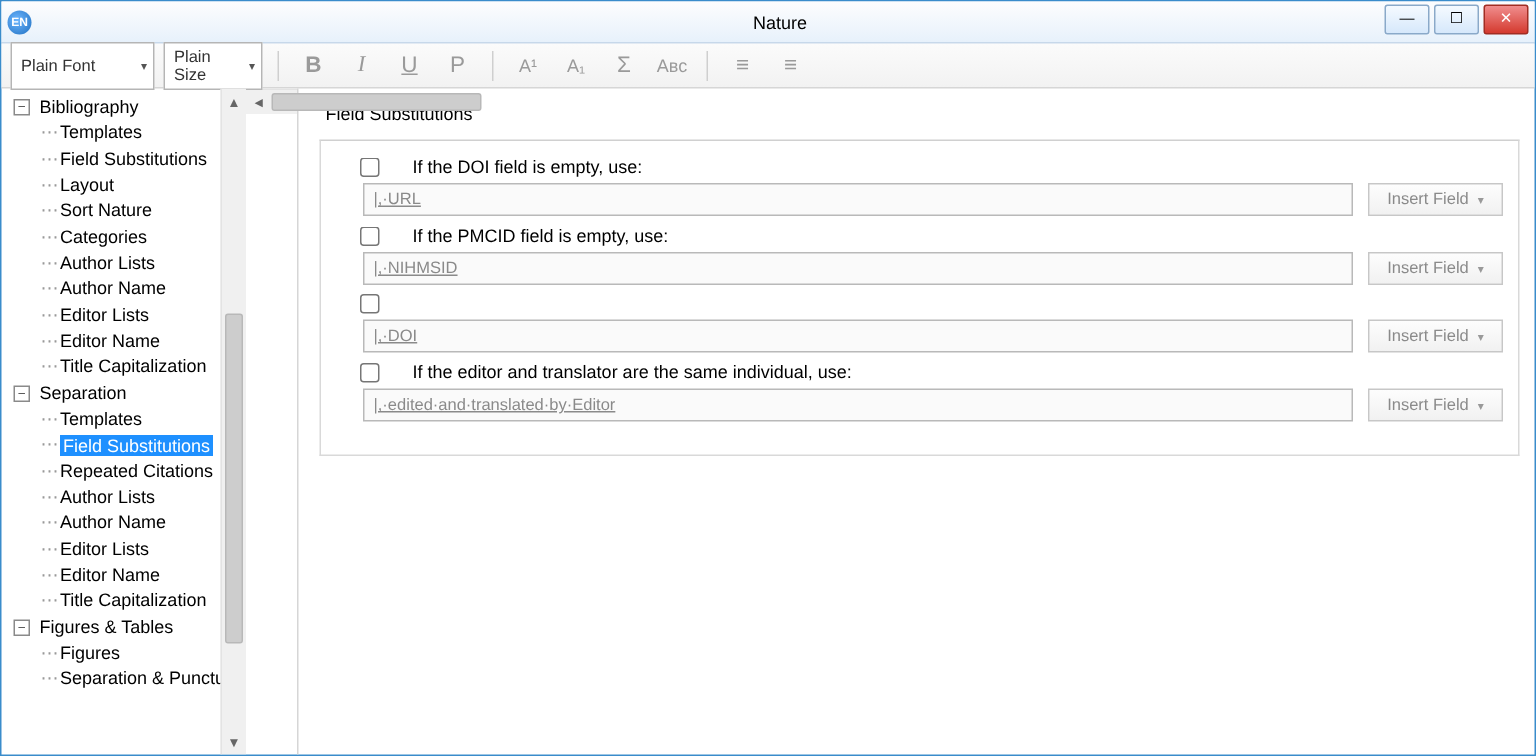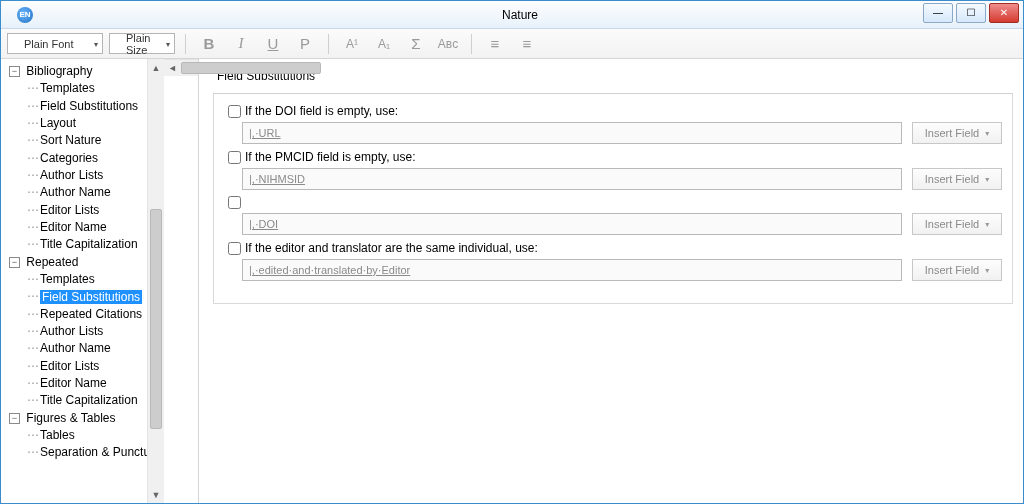--- a/index.html
+++ b/index.html
@@ -1,26 +1,26 @@
 <!DOCTYPE html>
 <html><head>
 <meta charset="utf-8">
 <style>
   * { box-sizing: border-box; margin: 0; padding: 0; }
   body { font-family: "Segoe UI", Tahoma, sans-serif; font-size: 12px; background: #fff; color: #000; overflow: hidden; width: 1024px; height: 504px; }
   .window { width: 1024px; height: 504px; border: 1px solid #3a8ccb; background: #fff; display: flex; flex-direction: column; }
   .titlebar { height: 28px; background: linear-gradient(#fdfdfe,#e7f1fb); border-bottom: 1px solid #c7d8ea; display: flex; align-items: center; position: relative; }
-  .titlebar .app-icon { width: 16px; height: 16px; margin-left: 16px; border-radius: 50%; background: radial-gradient(circle at 40% 40%, #6fb7ff, #1e6fc0); display:inline-flex; align-items:center; justify-content:center; color:#fff; font-size:8px; font-weight:bold;}
+  .titlebar .app-icon { width: 16px; height: 16px; margin-left: 4px; border-radius: 50%; background: radial-gradient(circle at 40% 40%, #6fb7ff, #1e6fc0); display:inline-flex; align-items:center; justify-content:center; color:#fff; font-size:8px; font-weight:bold;}
   .titlebar .title { position:absolute; left:16px; right:0; text-align:center; font-size:12px; pointer-events:none;}
   .win-controls { position:absolute; right:4px; top:2px; display:flex; gap:3px;}
   .win-btn { width:30px; height:20px; border:1px solid #8aa9c9; border-radius:2px; background:linear-gradient(#f5faff,#d6e8fb); display:flex; align-items:center; justify-content:center; cursor:pointer; }
   .win-btn.close { background:linear-gradient(#f08d8d,#d43a2f); border-color:#a12d23; color:#fff;}
   .win-btn span { font-size:10px; line-height:1; }
   .toolbar { height:30px; border-bottom:1px solid #d6d6d6; background:linear-gradient(#fbfbfb,#f2f2f2); display:flex; align-items:center; padding:0 6px; gap:6px;}
-  .combo { height:21px; border:1px solid #b5b5b5; background:#fff; display:flex; align-items:center; padding:0 18px 0 16px; font-size:11px; color:#333; position:relative; cursor:pointer;}
+  .combo { height:32px; border:1px solid #b5b5b5; background:#fff; display:flex; align-items:center; padding:0 18px 0 6px; font-size:11px; color:#333; position:relative; cursor:pointer;}
   .combo .chev { position:absolute; right:4px; top:50%; transform:translateY(-50%); font-size:8px; color:#555;}
   .tb-sep { width:1px; height:20px; background:#cfcfcf; margin:0 4px;}
   .tb-btn { width:26px; height:24px; display:flex; align-items:center; justify-content:center; color:#9a9a9a; font-size:15px; cursor:default; }
   .tb-btn.small { font-size:12px;}
   .content { flex:1; display:flex; min-height:0;}
   .sidebar { width:198px; border-right:1px solid #d6d6d6; display:flex; flex-direction:row; }
   .tree-wrap { flex:1; overflow:hidden; position:relative;}
   .tree { padding:4px 0 4px 2px; line-height:17px; }
   .tree .node { white-space:nowrap; padding:0 4px 0 2px; cursor:pointer;}
   .tree .toggle { display:inline-block; width:11px; height:11px; border:1px solid #8a8a8a; text-align:center; line-height:9px; font-size:9px; margin-right:3px; vertical-align:middle; color:#555; background:#fff;}
@@ -35,21 +35,21 @@
   .vscroll-fake .arrow { position:absolute; left:0; right:0; height:17px; display:flex; align-items:center; justify-content:center; color:#666; font-size:9px; cursor:pointer;}
   .vscroll-fake .arrow.up{top:0;} .vscroll-fake .arrow.down{bottom:0;}
   .hscroll { height:17px; background:#f0f0f0; border-top:1px solid #e3e3e3; display:flex; align-items:center;}
   .hscroll .arrow { width:17px; text-align:center; color:#666; font-size:9px; cursor:pointer;}
   .hscroll .track { flex:1; position:relative; height:100%;}
   .hscroll .thumb { position:absolute; left:0; top:2px; bottom:2px; width:140px; background:#cdcdcd; border:1px solid #b8b8b8; border-radius:2px;}
   .main { flex:1; padding:10px 10px 10px 14px; overflow:auto;}
   .panel-title { font-size:12px; margin:0 0 10px 4px; }
   .panel { border:1px solid #d9d9d9; border-top:1px solid #d0d0d0; padding:6px 10px 16px 10px;}
   .sub { margin-top:4px; margin-bottom:6px;}
-  .sub .hdr { display:flex; align-items:center; gap:4px; margin-left:4px; margin-bottom:4px;}
+  .sub .hdr { display:flex; align-items:center; gap:22px; margin-left:16px; margin-bottom:4px;}
   .sub .hdr input[type=checkbox]{ width:13px; height:13px;}
   .sub .row { display:flex; align-items:stretch; gap:10px; margin-left:18px;}
   .sub .field { flex:1; height:22px; border:1px solid #b9b9b9; background:#fafafa; color:#8a8a8a; padding:2px 6px; font-size:11px; display:flex; align-items:center;text-decoration:underline;}
   .insert-btn { width:90px; height:22px; border:1px solid #c7c7c7; background:linear-gradient(#fdfdfd,#f1f1f1); color:#8a8a8a; font-size:11px; display:flex; align-items:center; justify-content:center; gap:6px; cursor:pointer;}
   .insert-btn .chev { font-size:8px; color:#999;}
 </style>
 </head>
 <body>
 
 <div class="window">
@@ -107,36 +107,36 @@
           <div class="node leaf"><span class="dots">⋯</span><span class="label">Sort Nature</span></div>
           <div class="node leaf"><span class="dots">⋯</span><span class="label">Categories</span></div>
           <div class="node leaf"><span class="dots">⋯</span><span class="label">Author Lists</span></div>
           <div class="node leaf"><span class="dots">⋯</span><span class="label">Author Name</span></div>
           <div class="node leaf"><span class="dots">⋯</span><span class="label">Editor Lists</span></div>
           <div class="node leaf"><span class="dots">⋯</span><span class="label">Editor Name</span></div>
           <div class="node leaf"><span class="dots">⋯</span><span class="label">Title Capitalization</span></div>
 
           <div class="node parent">
             <span class="toggle">−</span>
-            <span class="label">Repeated</span>
+            <span class="label">Separation</span>
           </div>
           <div class="node leaf"><span class="dots">⋯</span><span class="label">Templates</span></div>
           <div class="node leaf selected"><span class="dots">⋯</span><span class="label">Field Substitutions</span></div>
           <div class="node leaf"><span class="dots">⋯</span><span class="label">Repeated Citations</span></div>
           <div class="node leaf"><span class="dots">⋯</span><span class="label">Author Lists</span></div>
           <div class="node leaf"><span class="dots">⋯</span><span class="label">Author Name</span></div>
           <div class="node leaf"><span class="dots">⋯</span><span class="label">Editor Lists</span></div>
           <div class="node leaf"><span class="dots">⋯</span><span class="label">Editor Name</span></div>
           <div class="node leaf"><span class="dots">⋯</span><span class="label">Title Capitalization</span></div>
 
           <div class="node parent">
             <span class="toggle">−</span>
             <span class="label">Figures &amp; Tables</span>
           </div>
-          <div class="node leaf"><span class="dots">⋯</span><span class="label">Tables</span></div>
+          <div class="node leaf"><span class="dots">⋯</span><span class="label">Figures</span></div>
           <div class="node leaf"><span class="dots">⋯</span><span class="label">Separation &amp; Punctuation</span></div>
         </div>
         <div class="vscroll-fake">
           <div class="arrow up">▲</div>
           <div class="thumb"></div>
           <div class="arrow down">▼</div>
         </div>
       </div>
       <div class="hscroll">
         <div class="arrow">◄</div>

